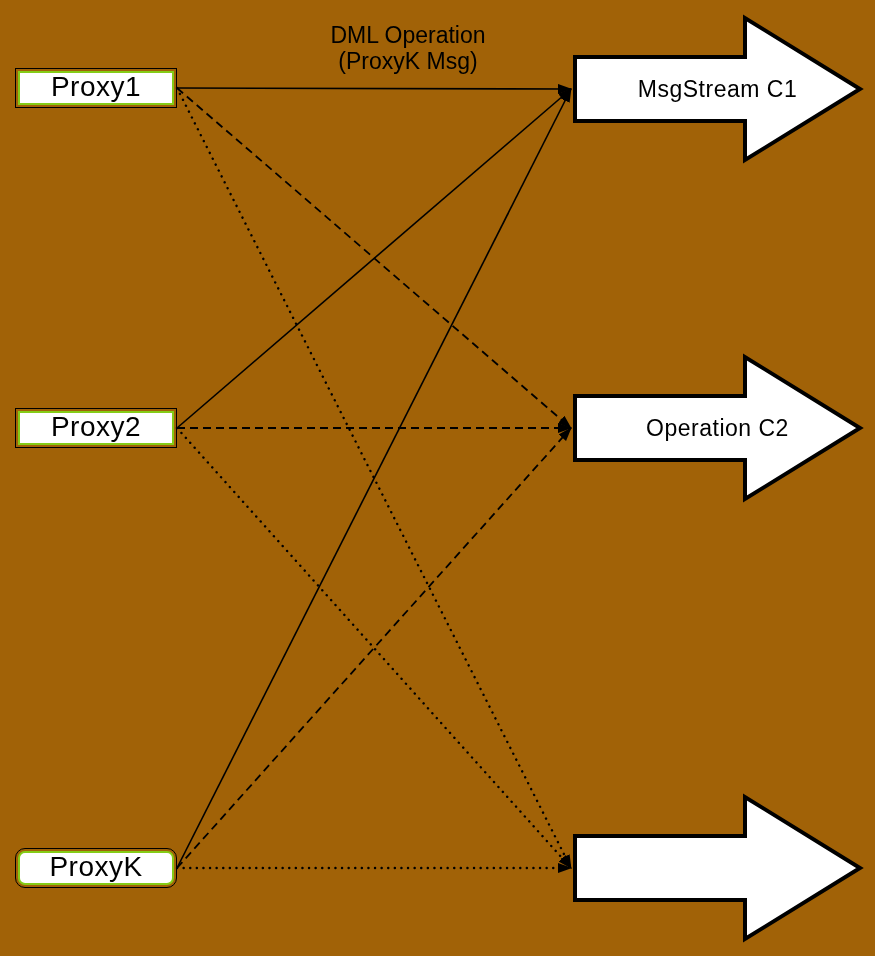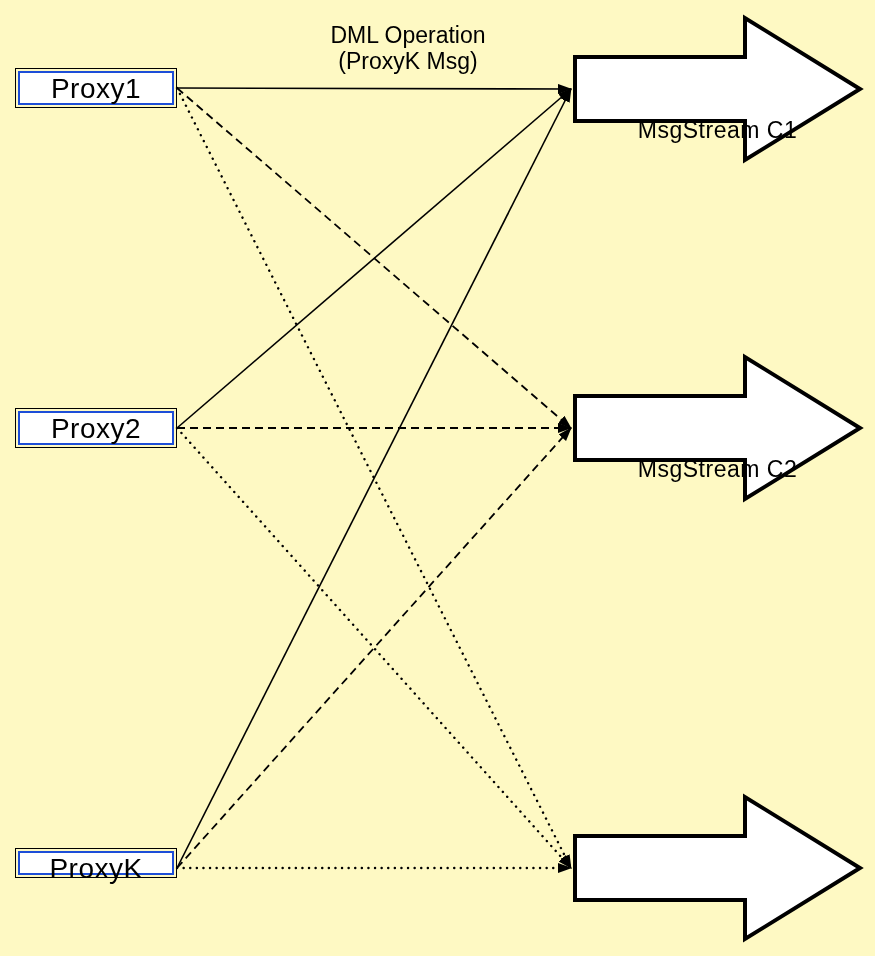--- a/index.html
+++ b/index.html
@@ -1,48 +1,47 @@
 <!DOCTYPE html>
 <html><head>
 <meta charset="utf-8">
 <style>
   html, body { margin: 0; padding: 0; background: #ffffff; }
   #canvas {
     position: relative;
     width: 875px;
     height: 956px;
-    background: #fef9c3;
+    background: #a16207;
     font-family: "Liberation Sans", sans-serif;
     overflow: hidden;
   }
   #diagram-svg { position: absolute; left: 0; top: 0; }
   .proxy-box {
     position: absolute;
     box-sizing: border-box;
     background: #ffffff;
-    border: 2px solid #1d4ed8;
+    border: 2px solid #84cc16;
     outline: 1px solid #000000;
     outline-offset: 2px;
     display: flex;
-    align-items: flex-start;
+    align-items: flex-end;
     justify-content: center;
     font-size: 28px;
     color: #000000;
     letter-spacing: 0.5px;
   }
   .stream-label {
     position: absolute;
     display: flex;
     align-items: center;
     justify-content: center;
     font-size: 23px;
     color: #000000;
     letter-spacing: 0.5px;
     pointer-events: none;
-    margin-top: 41px;
   }
   .annotation {
     position: absolute;
     transform: translateX(-50%);
     text-align: center;
     font-size: 23px;
     line-height: 26px;
     color: #000000;
     white-space: nowrap;
   }
@@ -76,20 +75,20 @@
     <div>DML Operation</div>
     <div>(ProxyK Msg)</div>
   </div>
 
   <div class="proxy-box" style="left: 18px; top: 71px; width: 156px; height: 34px;">
     <span>Proxy1</span>
   </div>
   <div class="proxy-box" style="left: 18px; top: 411px; width: 156px; height: 34px;">
     <span>Proxy2</span>
   </div>
-  <div class="proxy-box" style="left: 18px; top: 851px; width: 156px; height: 24px;">
+  <div class="proxy-box" style="left: 18px; top: 851px; width: 156px; height: 34px; border-radius: 7px;">
     <span>ProxyK</span>
   </div>
 
   <div class="stream-label" style="left: 575px; width: 285px; top: 73px; height: 32px;">MsgStream C1</div>
-  <div class="stream-label" style="left: 575px; width: 285px; top: 412px; height: 32px;">MsgStream C2</div>
+  <div class="stream-label" style="left: 575px; width: 285px; top: 412px; height: 32px;">Operation C2</div>
 
 </div>
 
 </body></html>

